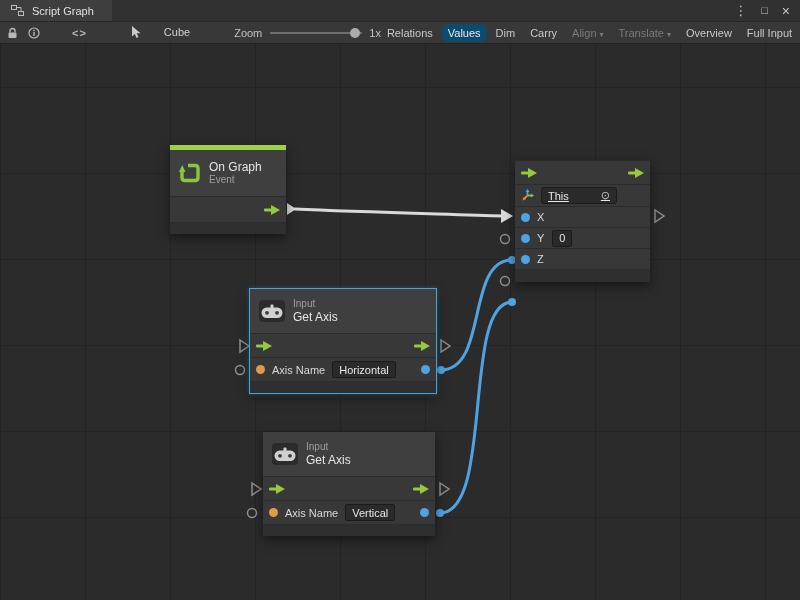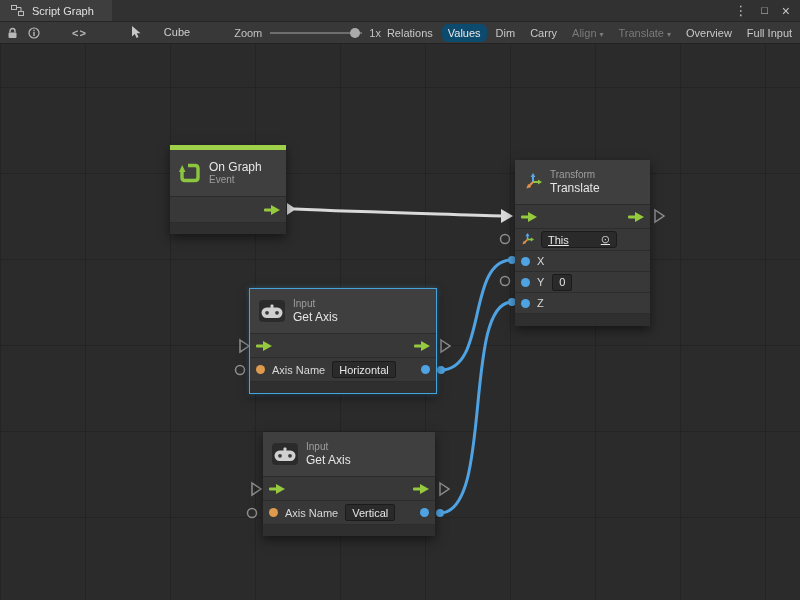--- a/index.html
+++ b/index.html
@@ -202,34 +202,20 @@
     <div class="nrow endrow">
       <svg class="garrow" width="16" height="10" viewBox="0 0 16 10">
         <rect x="0" y="3.5" width="8" height="3" rx="1"></rect>
           <path d="M7 0 L16 5 L7 10 Z"></path>
       </svg>
     </div>
     <div class="nfooter"></div>
   </div>
 
   <div class="node translate" style="left:515px;top:160px;width:135px">
-    <div class="nheader">
-      <svg width="18" height="18" viewBox="0 0 18 18">
-        <line x1="9" y1="9" x2="9" y2="3.5" stroke="#56A8E8" stroke-width="2"></line>
-        <polygon points="9,0 6.6,4 11.4,4" fill="#56A8E8"></polygon>
-        <line x1="9" y1="9" x2="14" y2="9" stroke="#8CC63F" stroke-width="2"></line>
-        <polygon points="18,9 14,6.6 14,11.4" fill="#8CC63F"></polygon>
-        <line x1="9" y1="9" x2="5" y2="13" stroke="#E2914E" stroke-width="2"></line>
-        <polygon points="2.4,15.6 4.1,10.9 7.3,14.1" fill="#E2914E"></polygon>
-      </svg>
-      <div class="ntext">
-        <div class="nsub">Transform</div>
-        <div class="ntitle">Translate</div>
-      </div>
-    </div>
     <div class="nrow ctl spread">
       <svg class="garrow" width="16" height="10" viewBox="0 0 16 10">
         <rect x="0" y="3.5" width="8" height="3" rx="1"></rect>
           <path d="M7 0 L16 5 L7 10 Z"></path>
       </svg>
       <svg class="garrow" width="16" height="10" viewBox="0 0 16 10">
         <rect x="0" y="3.5" width="8" height="3" rx="1"></rect>
           <path d="M7 0 L16 5 L7 10 Z"></path>
       </svg>
     </div>

